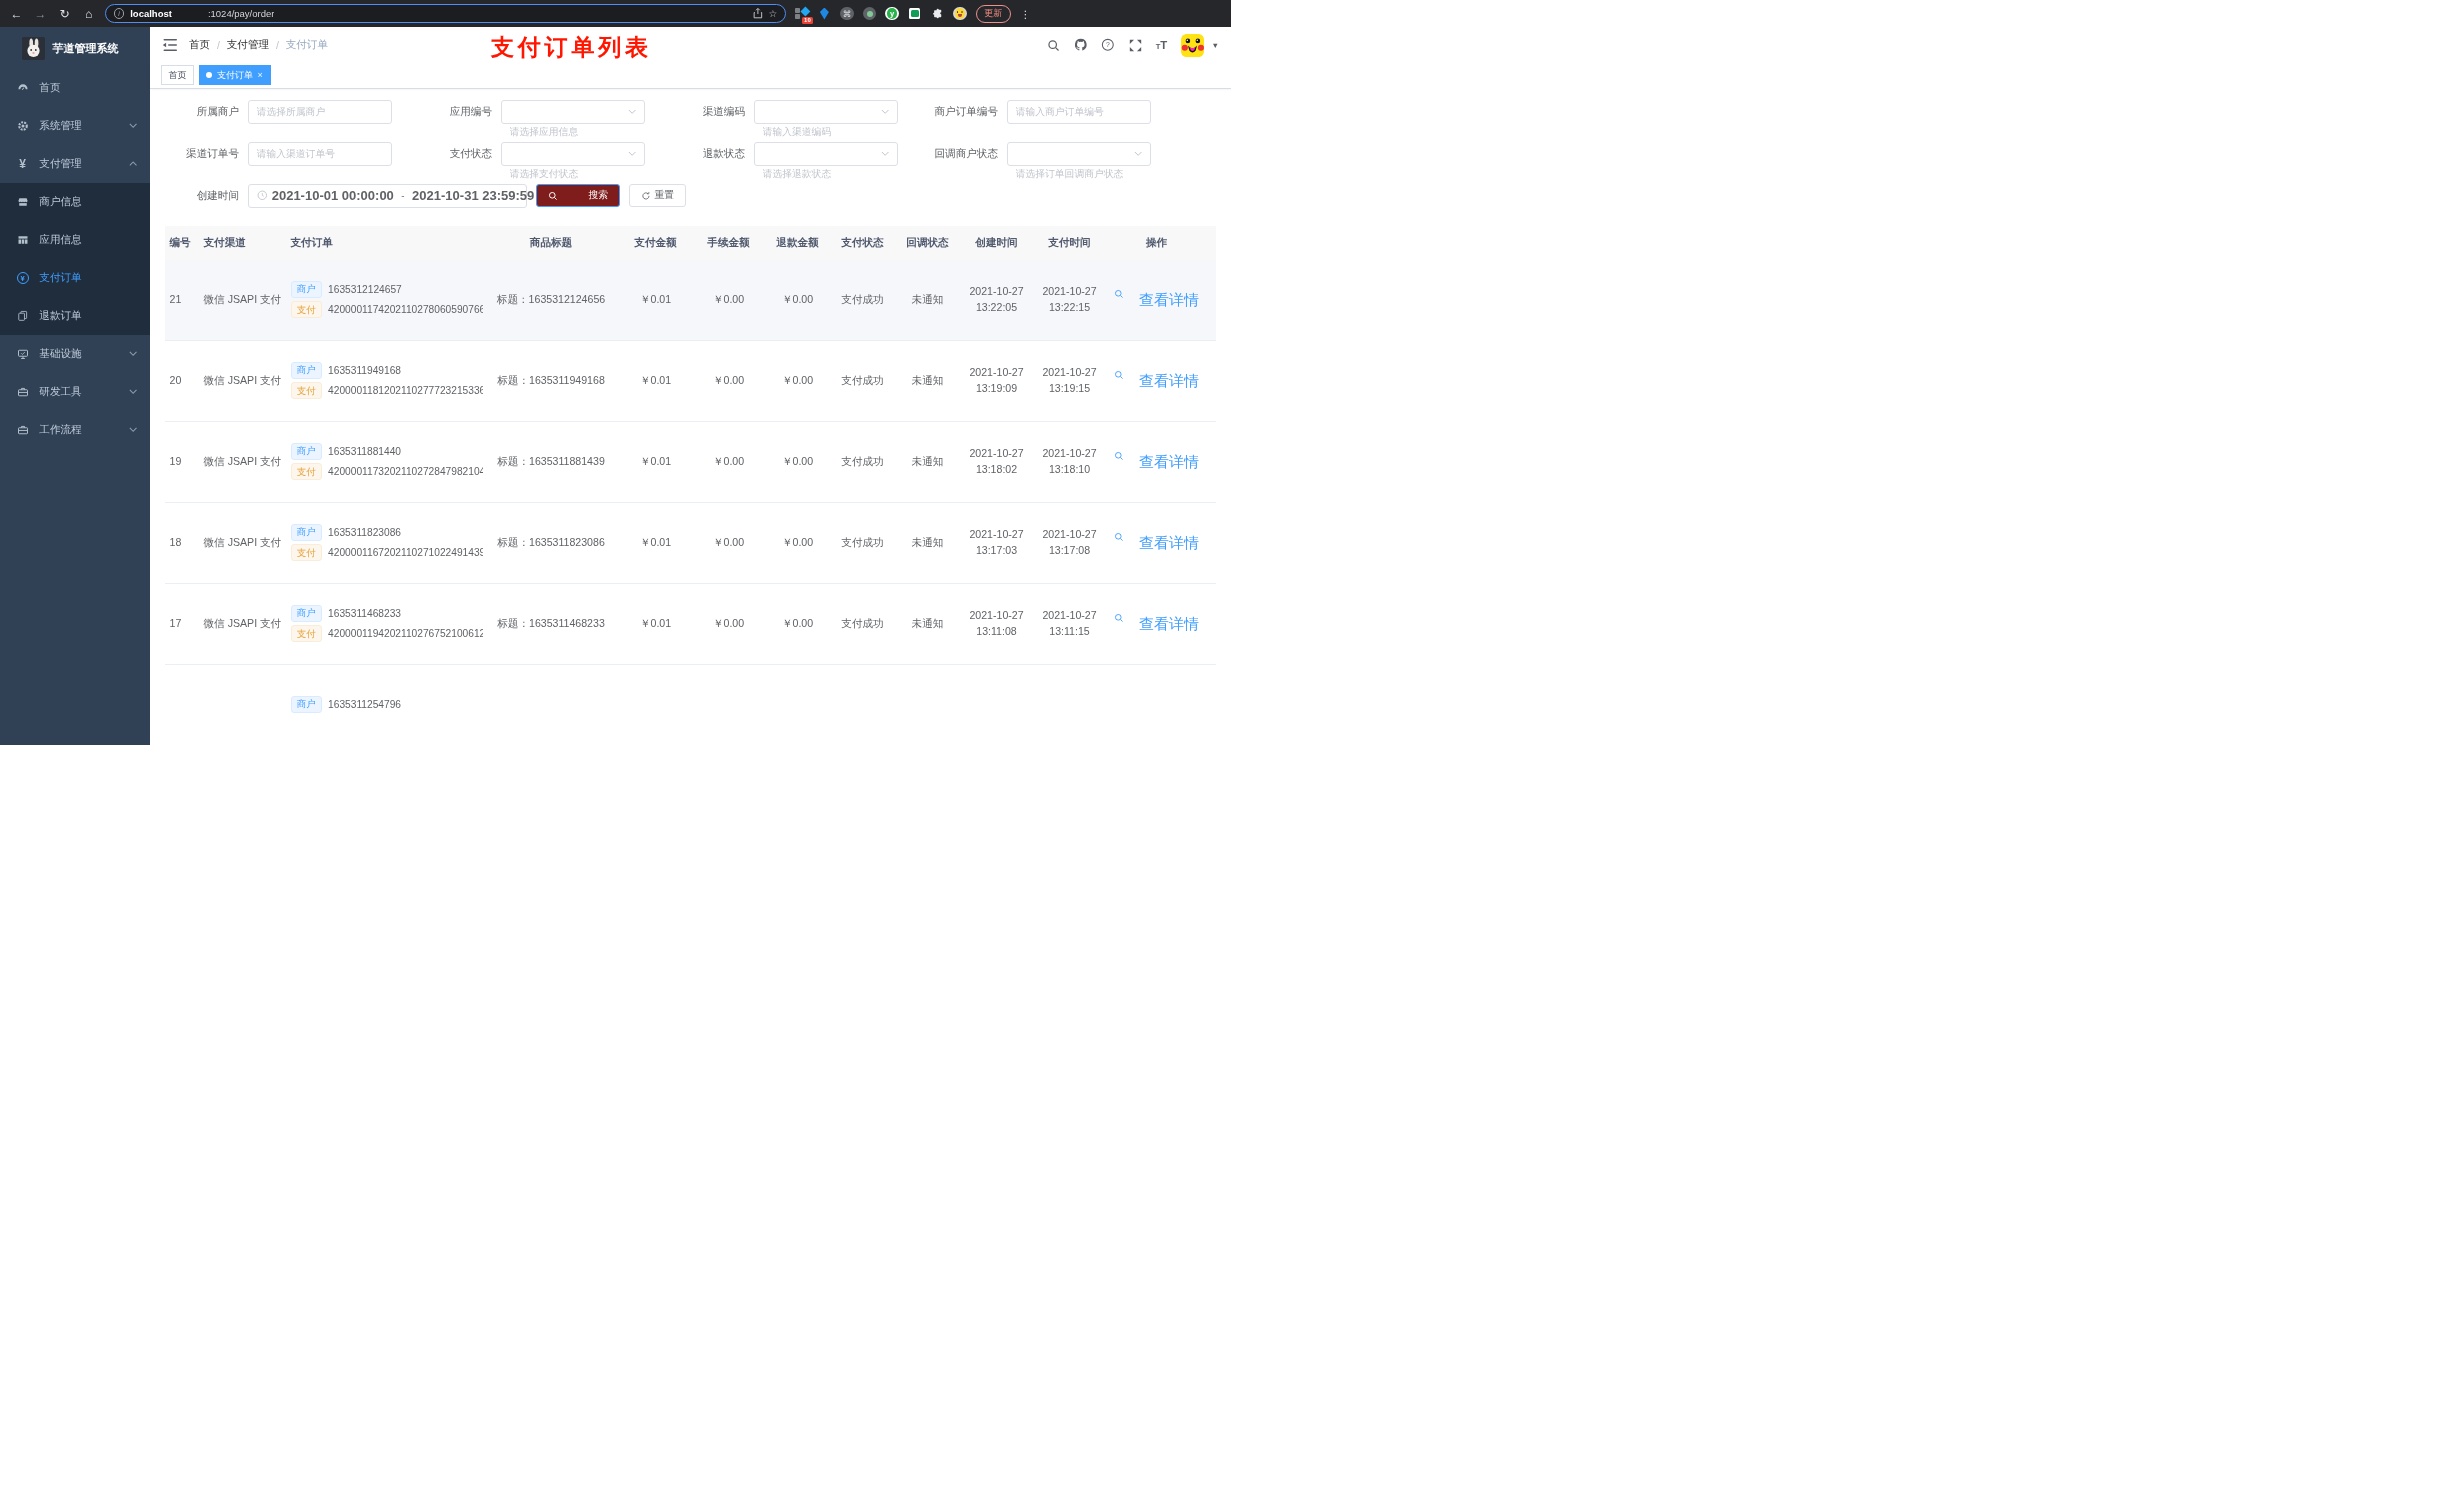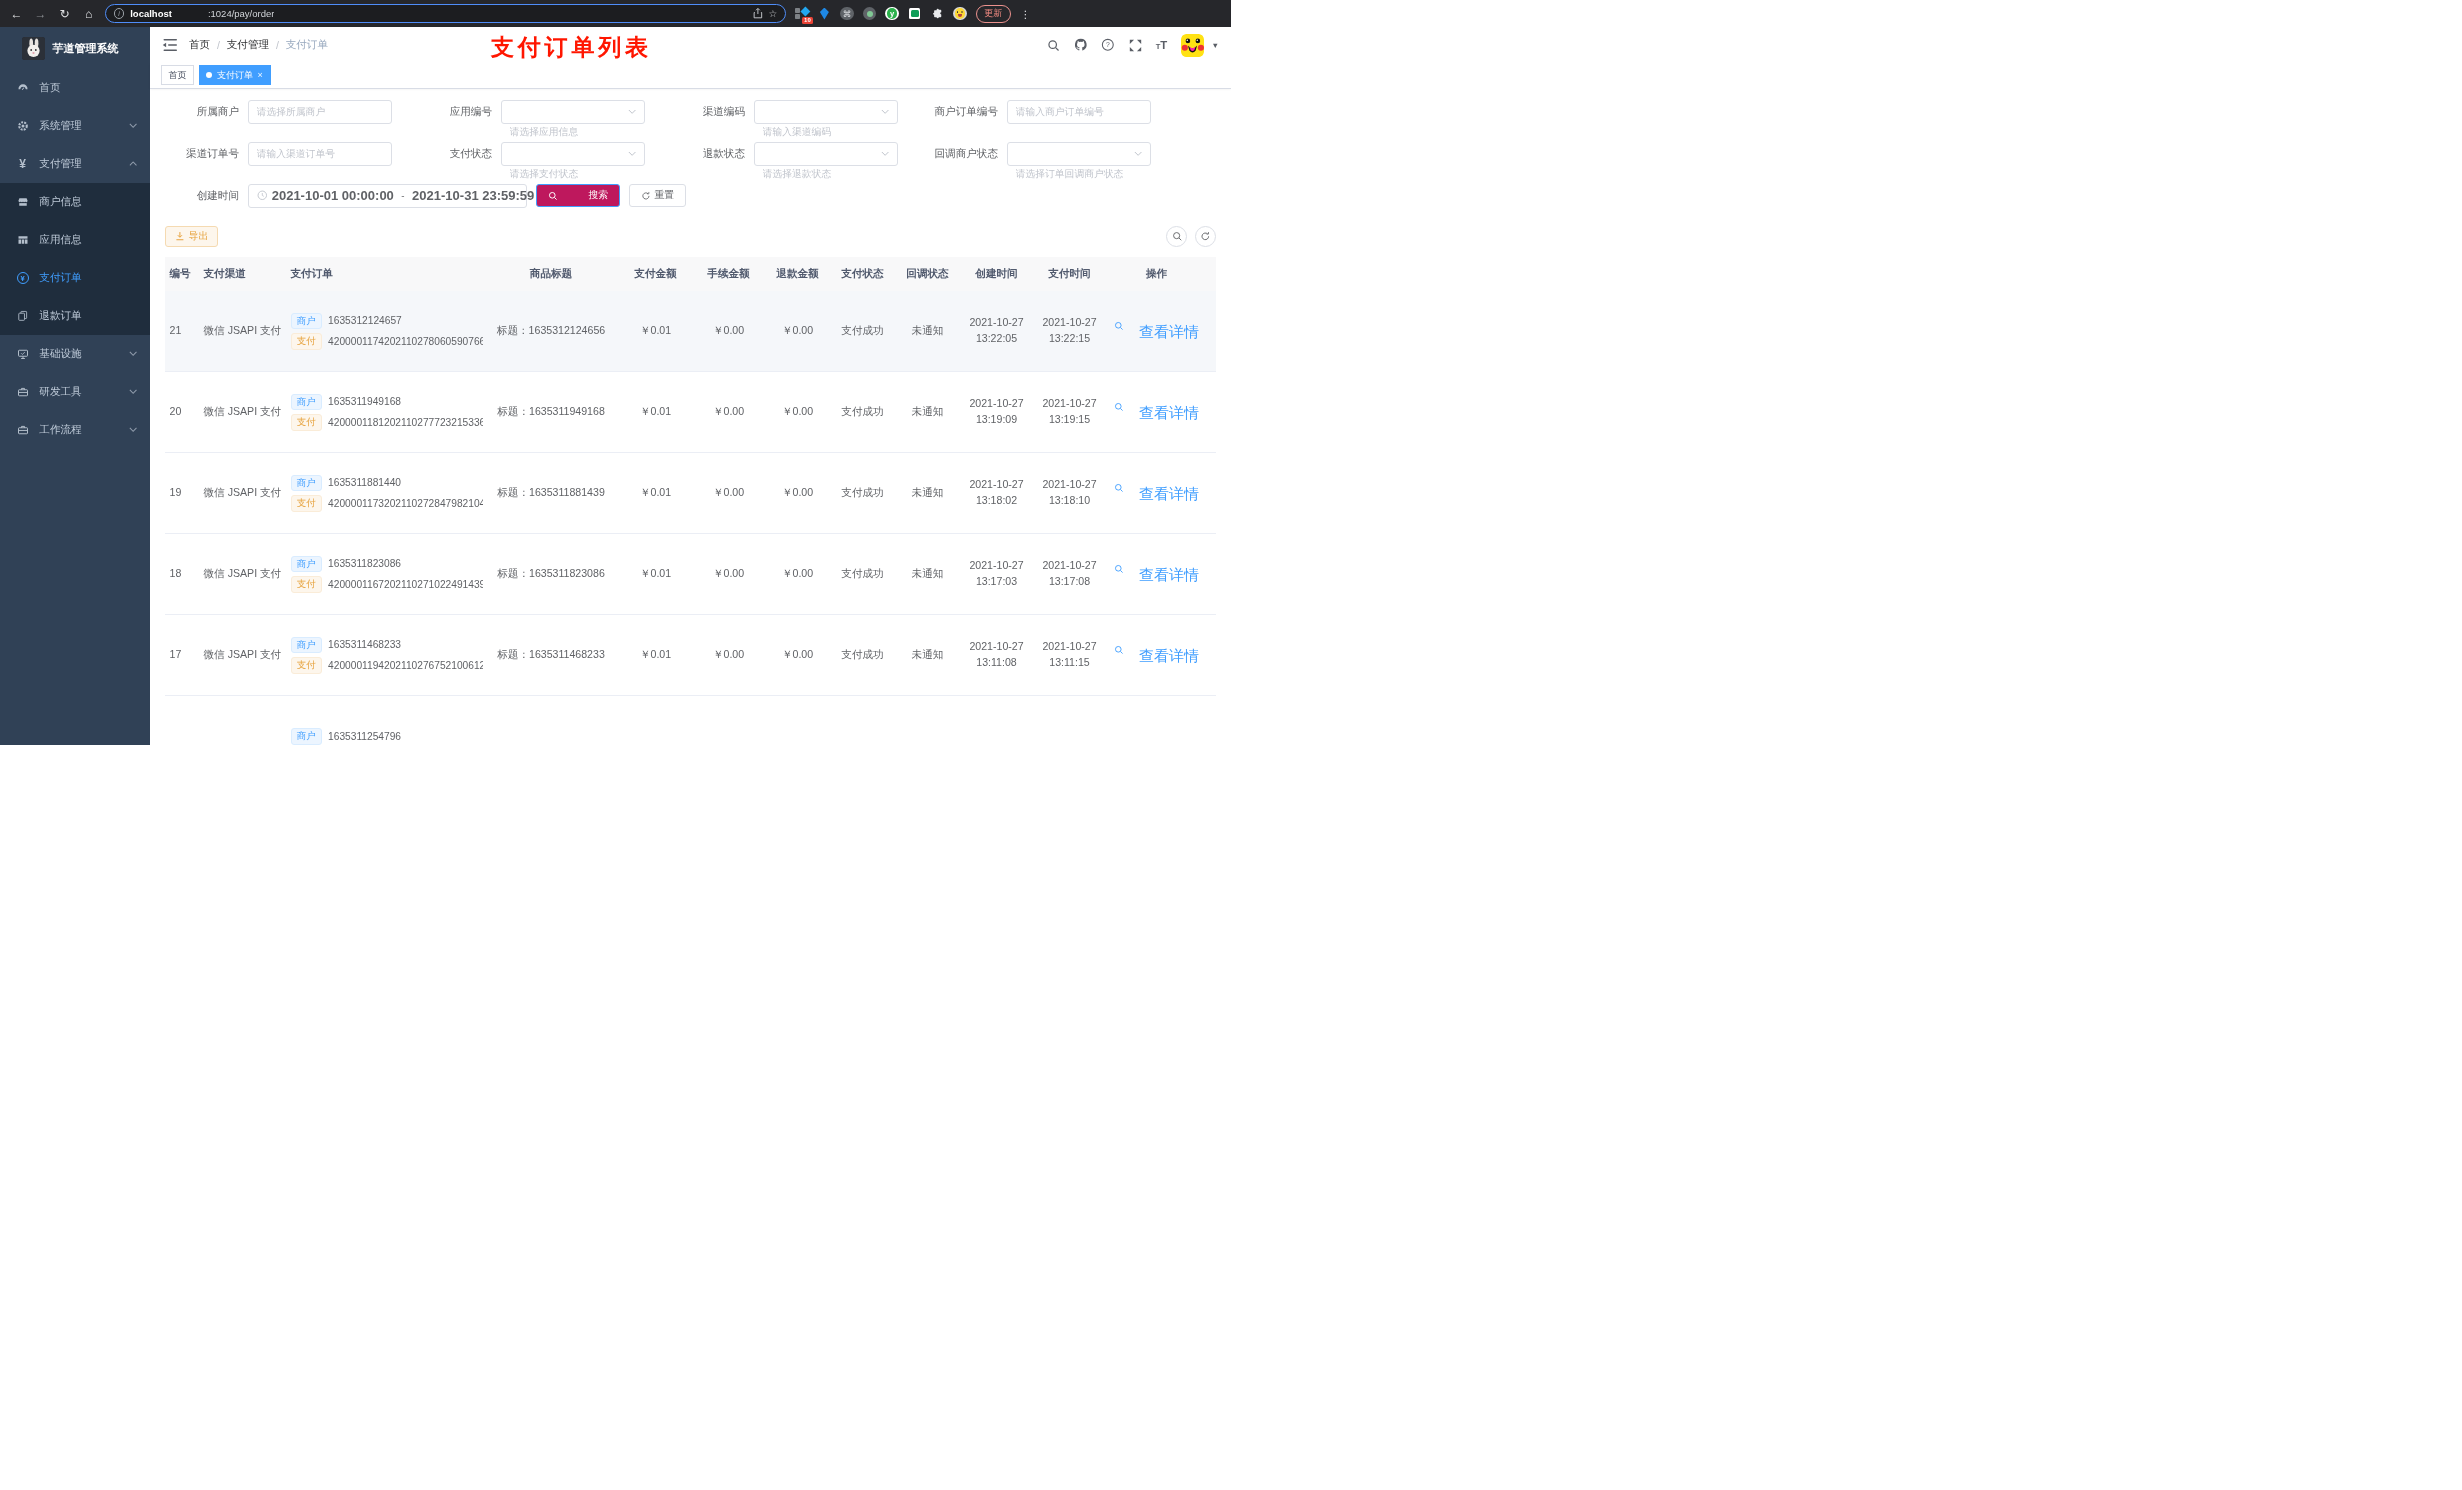--- a/index.html
+++ b/index.html
@@ -100,21 +100,21 @@
                      font-family:inherit; }
   .f-control input::placeholder { color:#c0c4cc; }
   .f-placeholder { color:#c0c4cc; font-size:9.8px; flex:1; white-space:nowrap; overflow:hidden;margin-top:41px; }
   .sel-chev { color:#c0c4cc; width:8.3px; flex-shrink:0; }
   .date-control { width:279px; gap:4.5px; }
   .date-control .dt { color:#606266; font-size:13px; white-space:nowrap;font-weight:bold; }
   .date-sep { color:#606266; font-size:9.8px; padding:0 3px; }
   .clock { color:#c0c4cc; width:10.6px; height:10.6px; flex-shrink:0; }
   .btn { height:23px; border-radius:3px; font-size:9.8px; display:inline-flex; align-items:center; gap:3.8px;
          padding:0 10.6px; cursor:pointer; border:0.8px solid #dcdfe6; background:#fff; color:#606266; white-space:nowrap; }
-  .btn-primary { background:#be185d; border-color:#409eff; color:#fff; margin-left:9px;gap:31px; }
+  .btn-primary { background:#7f1d1d; border-color:#409eff; color:#fff; margin-left:9px;gap:31px; }
   .btn-reset { margin-left:9.8px; }
   .btn-warning { background:#fdf6ec; border-color:#f5dab1; color:#e6a23c; height:21px; padding:0 9px; }
   .export-row { display:flex; align-items:center; margin-bottom:10.6px; }
   .tool-circles { margin-left:auto; display:flex; gap:7.6px; }
   .circle-btn { width:21px; height:21px; border:0.8px solid #dcdfe6; border-radius:50%; background:#fff; color:#606266;
                 display:flex; align-items:center; justify-content:center; cursor:pointer; }
 
   
   .table { width:1051px; font-size:10.6px; color:#606266; }
   .tr { display:flex; align-items:center; border-bottom:0.8px solid #ebeef5; }
@@ -520,43 +520,20 @@
           </span>
           <span class="btn btn-reset">
             <svg class="ic" width="9.8" height="9.8" viewBox="0 0 16 16" fill="none" stroke="currentColor" stroke-width="1.4">
                 <path d="M13 8a5 5 0 1 1-1.5-3.5"></path>
                 <path d="M12.8 1.6v3h-3" stroke-width="1.2"></path>
               </svg>
             <span>重置</span>
           </span>
         </div>
 
-        <div class="export-row">
-          <span class="btn btn-warning">
-            <svg class="ic" width="9.8" height="9.8" viewBox="0 0 14 14" fill="none" stroke="currentColor" stroke-width="1.4">
-                <path d="M7 1.5v7M4 6l3 3 3-3"></path>
-                <path d="M2 12.5h10"></path>
-              </svg>
-            <span>导出</span>
-          </span>
-          <span class="tool-circles">
-            <span class="circle-btn">
-              <svg class="ic" width="10.6" height="10.6" viewBox="0 0 16 16">
-                  <circle cx="7" cy="7" r="4.6" fill="none" stroke="currentColor" stroke-width="1.4"></circle>
-                  <line x1="10.6" y1="10.6" x2="14" y2="14" stroke="currentColor" stroke-width="1.4"></line>
-                </svg>
-            </span>
-            <span class="circle-btn">
-              <svg class="ic" width="10.6" height="10.6" viewBox="0 0 16 16" fill="none" stroke="currentColor" stroke-width="1.4">
-                  <path d="M13 8a5 5 0 1 1-1.5-3.5"></path>
-                  <path d="M12.8 1.6v3h-3" stroke-width="1.2"></path>
-                </svg>
-            </span>
-          </span>
-        </div>
 
         <div class="table">
           <div class="tr thead">
             <div class="td w-id">编号</div>
             <div class="td w-channel">支付渠道</div>
             <div class="td w-order">支付订单</div>
             <div class="td w-title">商品标题</div>
             <div class="td w-amt">支付金额</div>
             <div class="td w-fee">手续金额</div>
             <div class="td w-refund">退款金额</div>

